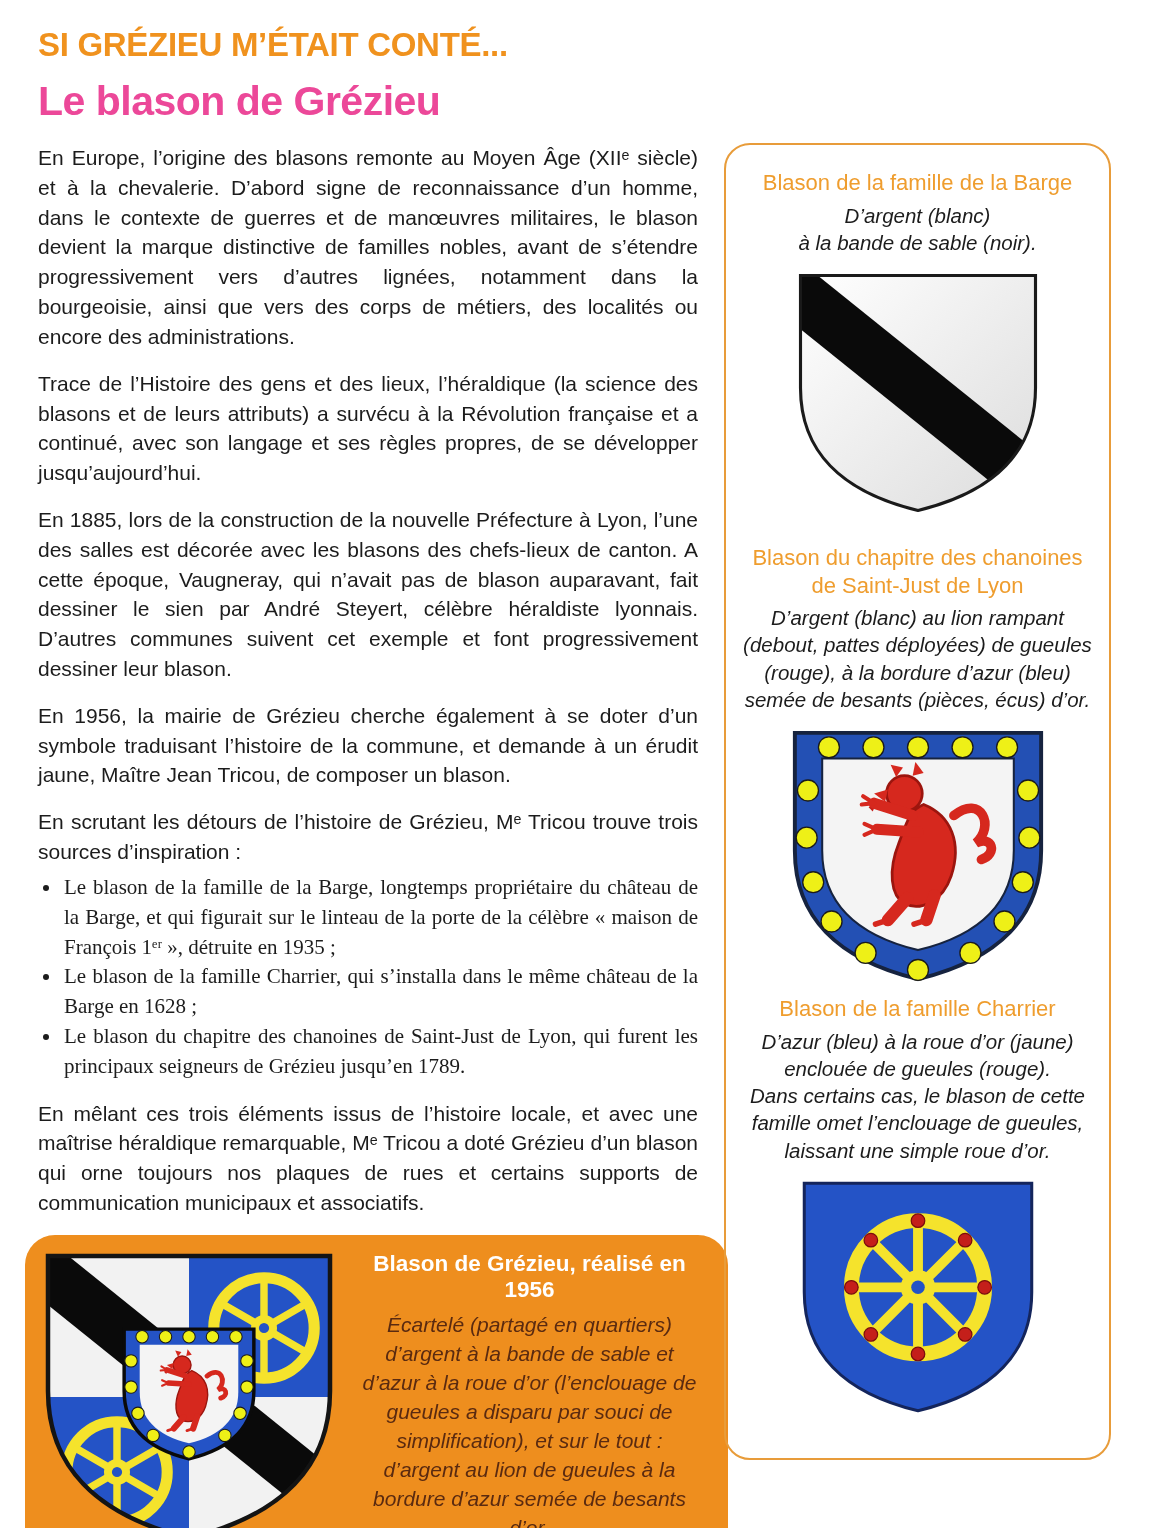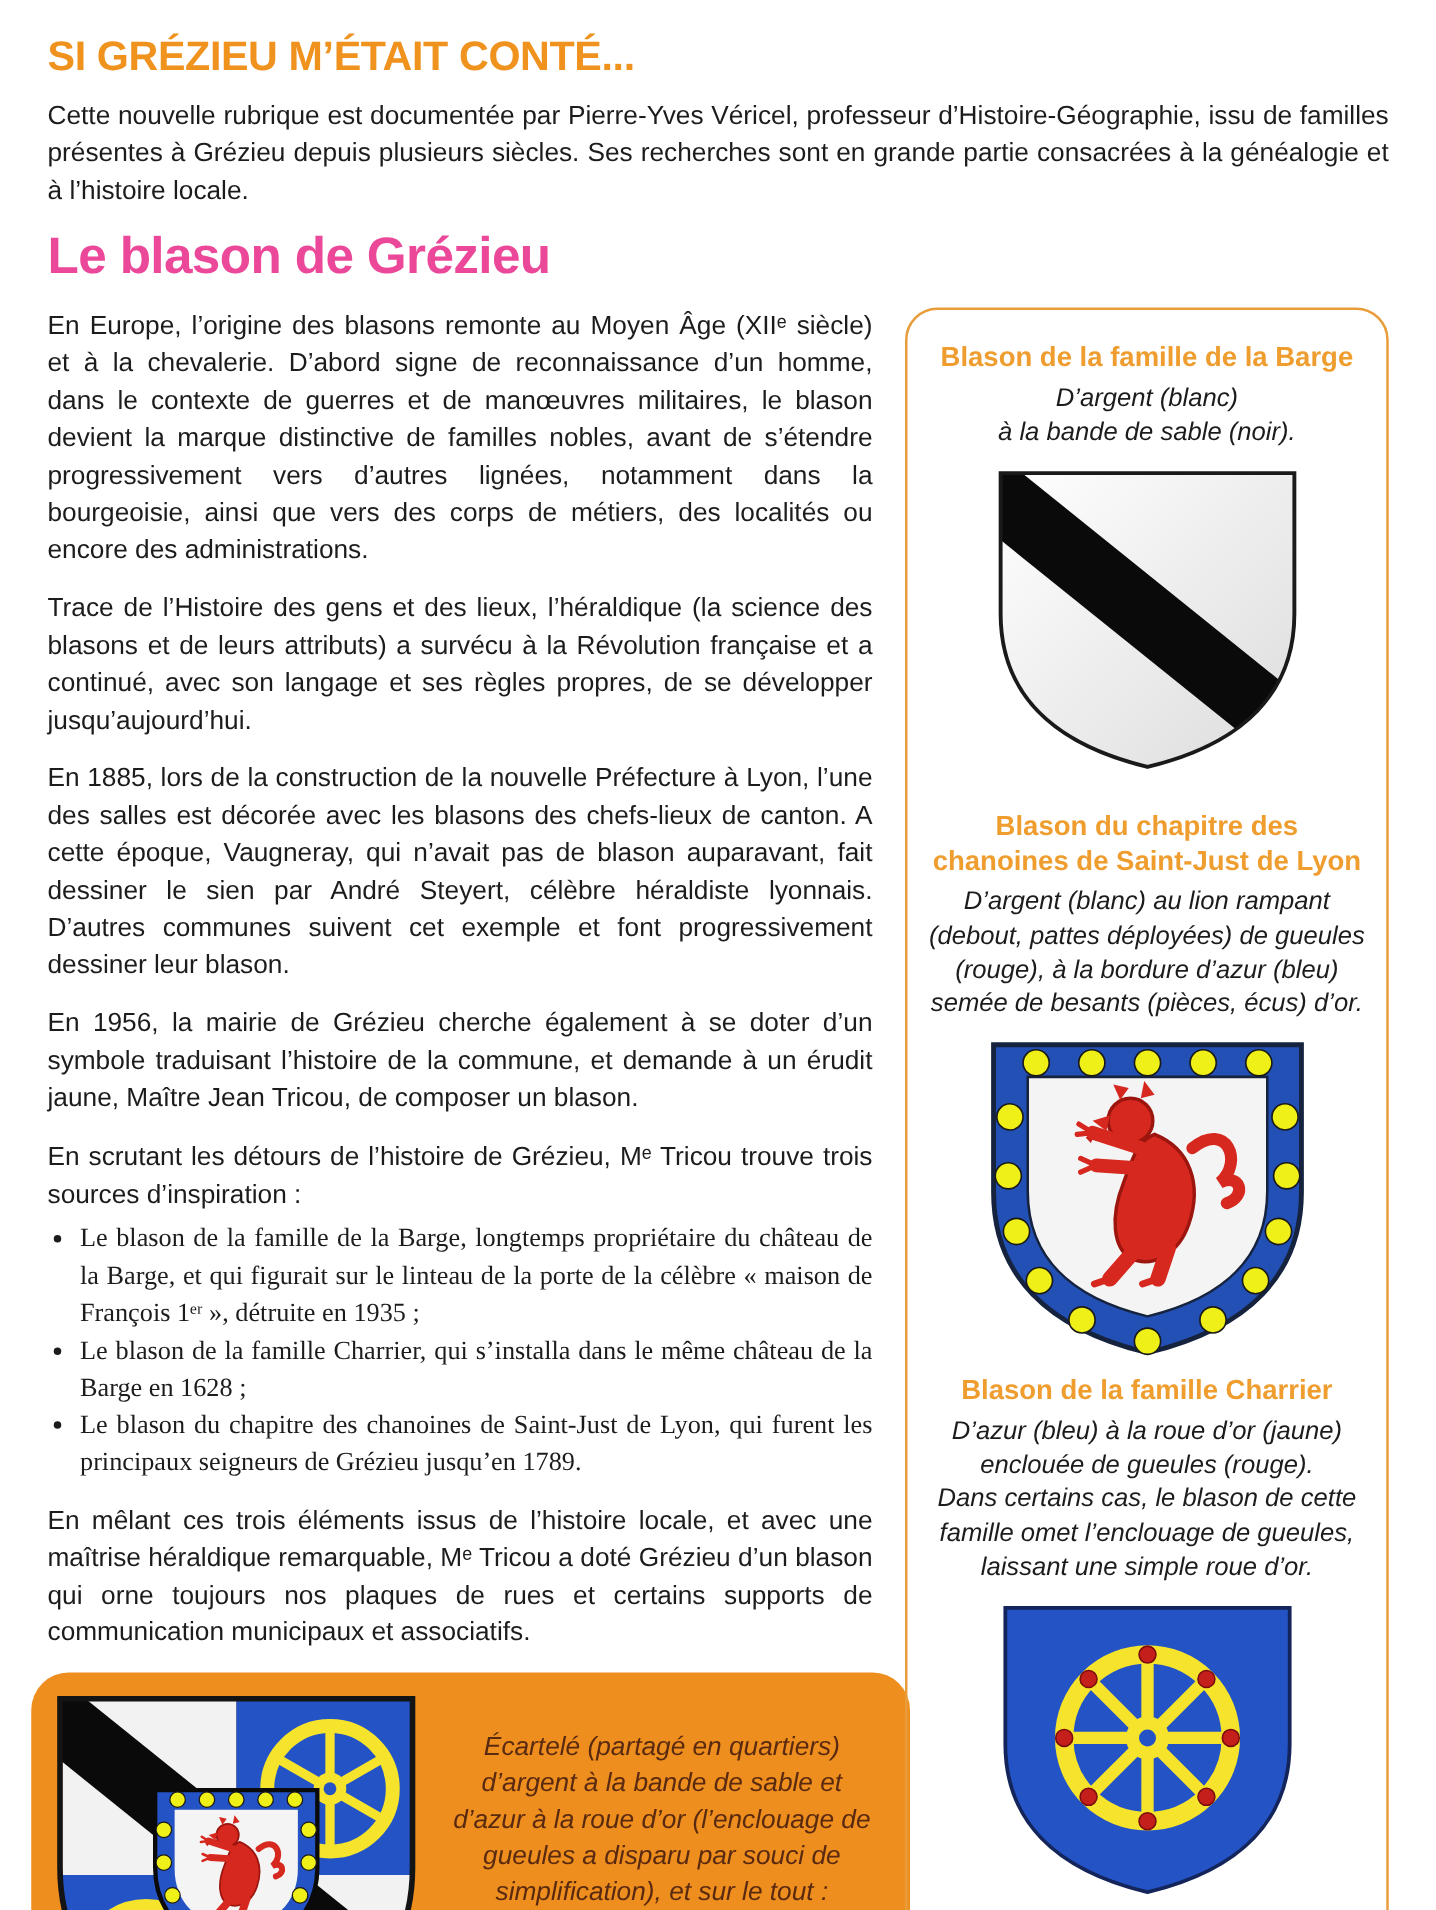--- a/index.html
+++ b/index.html
@@ -23,21 +23,21 @@
                 border-radius:30px; display:flex; align-items:center; gap:6px;
                 padding:12px 14px; box-sizing:border-box; }
   .box-shield { width:300px; height:300px; flex:none; }
   .box-text { flex:1; text-align:center; padding:0 14px; }
   .box-title { color:#ffffff; font-weight:800; font-size:22.5px; margin:0 0 8px 0; }
   .box-desc  { color:#5A2A10; font-style:italic; font-weight:500; font-size:21px;
                line-height:1.38; margin:0; }
 
   .sidebar { flex:1; border:2.5px solid #E89C3A; border-radius:26px;
              padding:24px 14px 14px 14px; text-align:center; box-sizing:border-box; }
-  .sb-title { color:#EF9D2E; font-weight:700; font-size:22px; line-height:1.25;
+  .sb-title { color:#EF9D2E; font-weight:400; font-size:22px; line-height:1.25;
               margin:0 0 5px 0; }
   .sb-desc  { font-style:italic; font-size:20.5px; line-height:1.33; color:#1c1c1c;
               margin:0 0 12px 0; white-space:pre-line; }
   .sb-shield { display:block; margin:0 auto 26px auto; }
 
   .defs-holder { position:absolute; width:0; height:0; overflow:hidden; }
 </style>
 </head>
 <body>
 
@@ -79,21 +79,20 @@
       <path d="M0,-12 V-50 M0,12 V50 M10.4,-6 L43.3,-25 M10.4,6 L43.3,25 M-10.4,-6 L-43.3,-25 M-10.4,6 L-43.3,25" stroke="#F5E32C" stroke-width="8" stroke-linecap="round"></path>
       <circle r="14" fill="#F5E32C"></circle>
       <circle r="5.5" fill="#2453C6"></circle>
     </g>
   </defs>
 </svg>
 
 <div class="page">
 
   <div class="kicker">SI GRÉZIEU M’ÉTAIT CONTÉ...</div>
-  <p class="intro">Cette nouvelle rubrique est documentée par Pierre-Yves Véricel, professeur d’Histoire-Géographie, issu de familles présentes à Grézieu depuis plusieurs siècles. Ses recherches sont en grande partie consacrées à la généalogie et à l’histoire locale.</p>
   <h1 class="article-title">Le blason de Grézieu</h1>
 
   <div class="columns">
 
     <div class="left-col">
       <p>En Europe, l’origine des blasons remonte au Moyen Âge (XIIᵉ siècle) et à la chevalerie. D’abord signe de reconnaissance d’un homme, dans le contexte de guerres et de manœuvres militaires, le blason devient la marque distinctive de familles nobles, avant de s’étendre progressivement vers d’autres lignées, notamment dans la bourgeoisie, ainsi que vers des corps de métiers, des localités ou encore des administrations.</p>
       <p>Trace de l’Histoire des gens et des lieux, l’héraldique (la science des blasons et de leurs attributs) a survécu à la Révolution française et a continué, avec son langage et ses règles propres, de se développer jusqu’aujourd’hui.</p>
       <p>En 1885, lors de la construction de la nouvelle Préfecture à Lyon, l’une des salles est décorée avec les blasons des chefs-lieux de canton. A cette époque, Vaugneray, qui n’avait pas de blason auparavant, fait dessiner le sien par André Steyert, célèbre héraldiste lyonnais. D’autres communes suivent cet exemple et font progressivement dessiner leur blason.</p>
       <p>En 1956, la mairie de Grézieu cherche également à se doter d’un symbole traduisant l’histoire de la commune, et demande à un érudit jaune, Maître Jean Tricou, de composer un blason.</p>
       <p style="margin-bottom:6px;">En scrutant les détours de l’histoire de Grézieu, Mᵉ Tricou trouve trois sources d’inspiration :</p>
@@ -144,20 +143,21 @@
               <circle cx="184" cy="52" r="9"></circle>
                 <circle cx="184" cy="90" r="9"></circle>
                 <circle cx="174" cy="128" r="9"></circle>
                 <circle cx="152" cy="160" r="9"></circle>
               <circle cx="100" cy="184" r="9"></circle>
             </g>
             <use href="#lion" transform="translate(98,92) scale(1.0)"></use>
           </g>
         </svg>
         <div class="box-text">
+          <div class="box-title">Blason de Grézieu, réalisé en 1956</div>
           <div class="box-desc">Écartelé (partagé en quartiers) d’argent à la bande de sable et d’azur à la roue d’or (l’enclouage de gueules a disparu par souci de simplification), et sur le tout : d’argent au lion de gueules à la bordure d’azur semée de besants d’or.</div>
         </div>
       </div>
     </div>
 
     <div class="sidebar">
 
       <div>
         <div class="sb-title">Blason de la famille de la Barge</div>
         <div class="sb-desc">D’argent (blanc)

